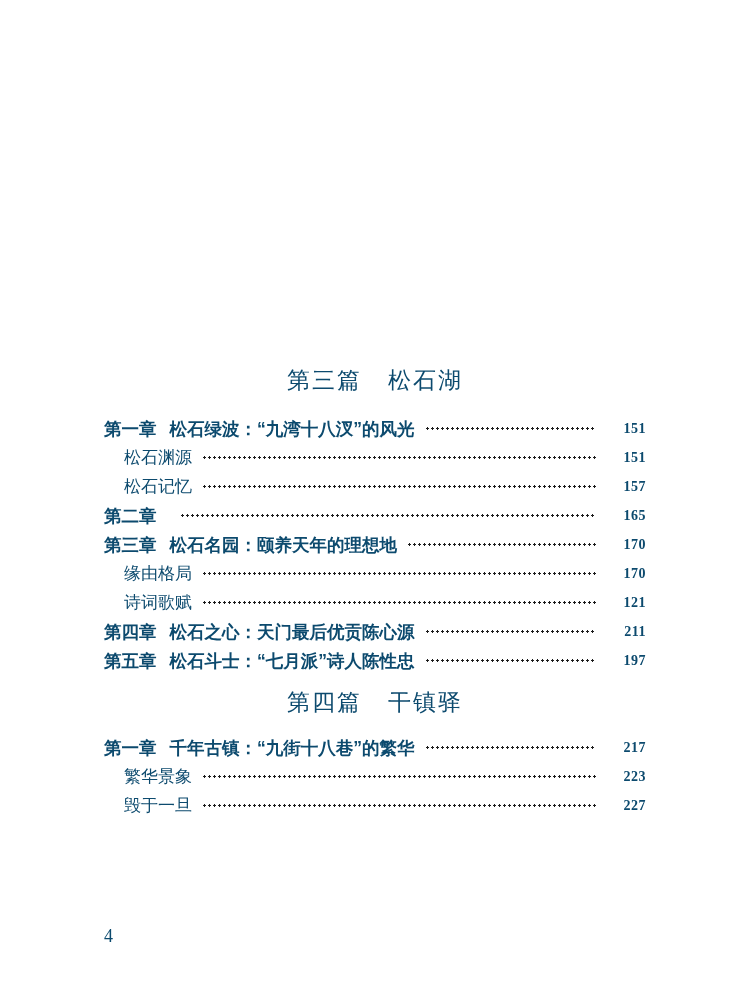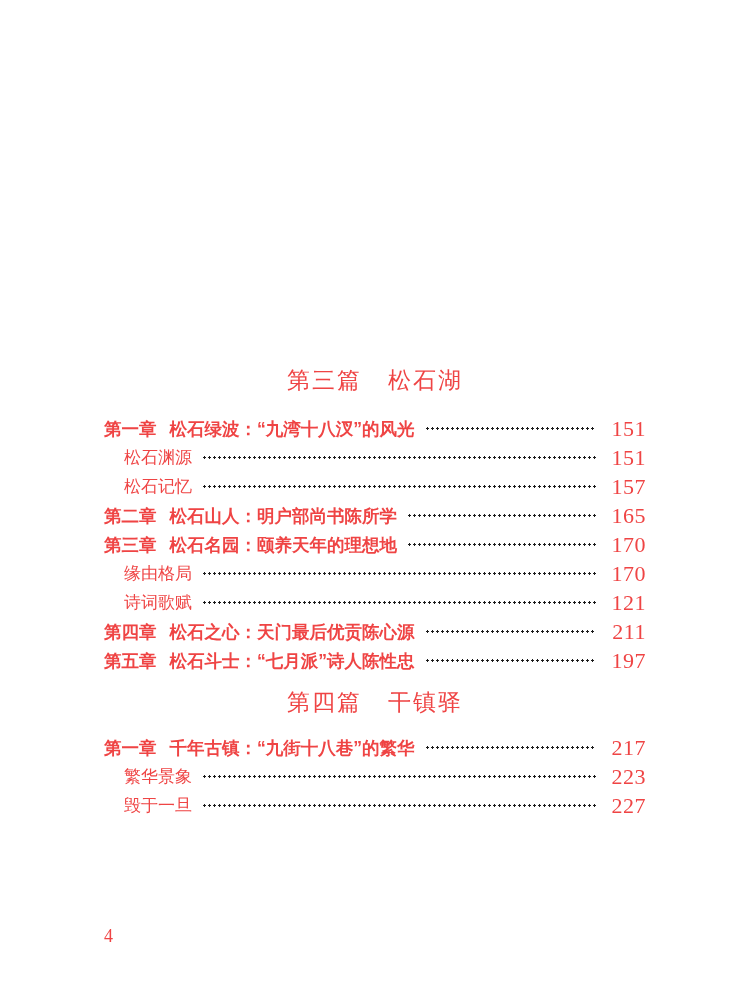--- a/index.html
+++ b/index.html
@@ -5,21 +5,21 @@
   html, body {
     margin: 0;
     padding: 0;
     background: #ffffff;
   }
   .sheet {
     position: relative;
     width: 750px;
     height: 1005px;
     background: #ffffff;
-    color: #ef4444;
+    color: #0c4a6e;
     overflow: hidden;
   }
   .toc {
     position: absolute;
     left: 104px;
     right: 104px;
     top: 0;
   }
   .part-heading {
     text-align: center;
@@ -61,22 +61,22 @@
     background-image: radial-gradient(circle, #1b1b1b 1.05px, rgba(0,0,0,0) 1.35px);
     background-size: 5px 29px;
     background-repeat: repeat-x;
     background-position: left center;
   }
   .entry-page {
     flex: 0 0 auto;
     width: 38px;
     text-align: right;
     font-family: "Liberation Serif", serif;
-    font-weight: normal;
-    font-size: 22px;
+    font-weight: bold;
+    font-size: 14px;
     letter-spacing: 0.5px;
   }
   .folio {
     position: absolute;
     left: 104px;
     top: 926px;
     font-family: "Liberation Serif", serif;
     font-size: 18px;
   }
 </style>
@@ -107,21 +107,20 @@
   <div class="toc-row sub">
 
     <span class="entry-title">松石记忆</span>
     <span class="dot-leader"></span>
     <span class="entry-page">157</span>
   </div>
 
 
   <div class="toc-row chapter">
     <span class="chapter-label">第二章</span>
-    <span class="entry-title">松石山人：明户部尚书陈所学</span>
     <span class="dot-leader"></span>
     <span class="entry-page">165</span>
   </div>
 
   <div class="toc-row chapter">
     <span class="chapter-label">第三章</span>
     <span class="entry-title">松石名园：颐养天年的理想地</span>
     <span class="dot-leader"></span>
     <span class="entry-page">170</span>
   </div>

